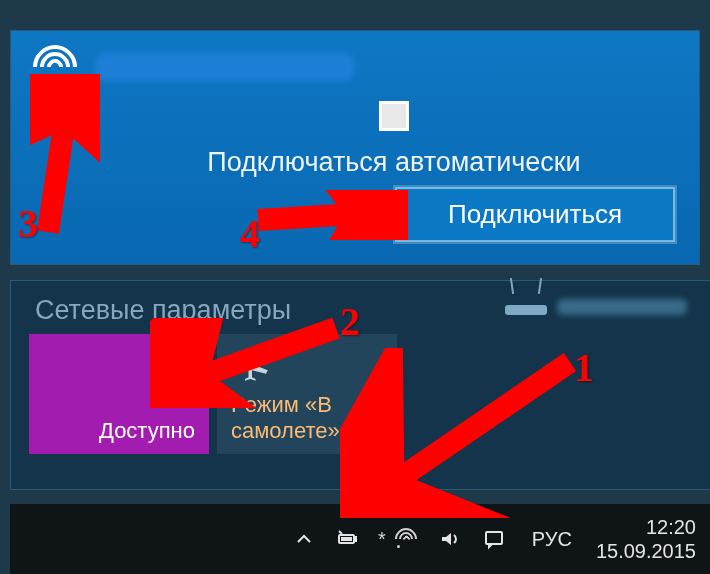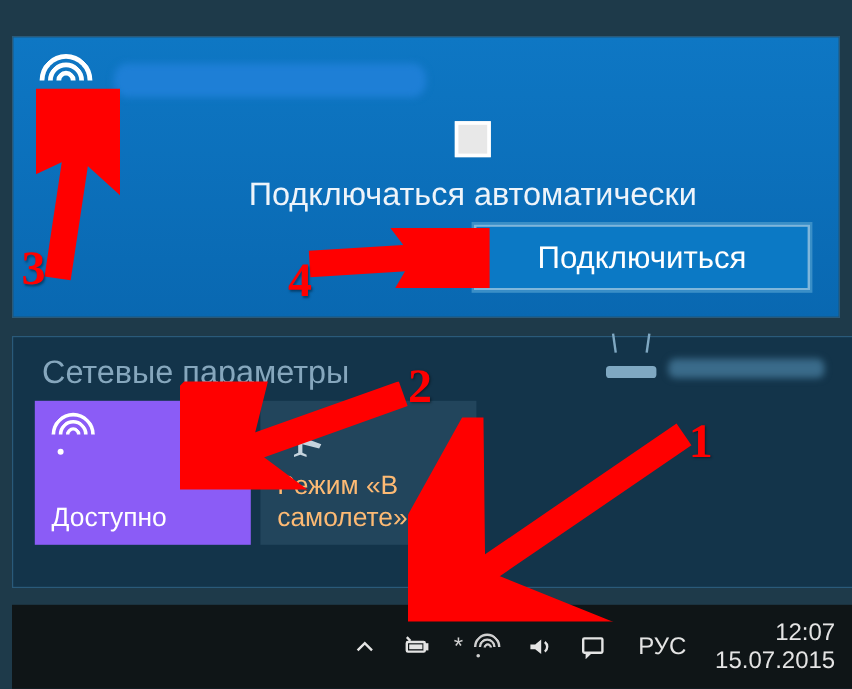--- a/index.html
+++ b/index.html
@@ -48,21 +48,21 @@
     border: 1px solid #2a5a7a;
   }
   .net-settings-title { color: #86a7bd; font-size: 27px; padding: 14px 24px 8px 24px; font-weight: 300; }
   .tiles { display: flex; gap: 8px; padding: 0 18px 14px 18px; }
   .tile {
     width: 180px; height: 120px;
     display: flex; flex-direction: column; justify-content: space-between;
     padding: 10px 14px;
     font-size: 22px; font-weight: 300;
   }
-  .tile.wifi { background: #8b5cf6; color: #fff; }
+  .tile.wifi { background: #a21caf; color: #fff; align-items: flex-end; }
   .tile.plane { background: #22455c; color: #fdba74; }
   .tile-icon { width: 40px; height: 40px; position: relative; }
   .wifi-sm .wifi-arc { border-width: 3px; }
   .wifi-sm .a1 { width: 36px; height: 36px; }
   .wifi-sm .a2 { width: 24px; height: 24px; top: 6px; left: 6px; }
   .wifi-sm .a3 { width: 12px; height: 12px; top: 12px; left: 12px; }
   .wifi-sm .wifi-dot { width: 5px; height: 5px; bottom: 5px; left: 5px; }
   .plane-icon svg { width: 42px; height: 42px; }
   
   .router-label { position: absolute; top: 12px; right: 30px; display: flex; align-items: flex-end; gap: 10px; color: #cfe1ef; }
@@ -185,22 +185,22 @@
       </svg>
   </div>
   <div class="tray-ic">
     <svg viewBox="0 0 24 24">
         <rect x="4" y="5" width="16" height="12" rx="1"></rect>
         <path d="M10 17l-3 3v-3"></path>
       </svg>
   </div>
   <div class="lang">РУС</div>
   <div class="clock">
-    <div>12:07</div>
-    <div>15.07.2015</div>
+    <div>12:20</div>
+    <div>15.09.2015</div>
   </div>
 </div>
 
 <svg class="arrow" style="top:74px;left:30px" width="70" height="170">
   <defs>
       <marker id="ah3" markerWidth="12" markerHeight="12" refX="6" refY="6" orient="auto">
         <path d="M0 0 L12 6 L0 12 L4 6 Z" fill="#ff0000"></path>
       </marker>
     </defs>
   <path d="M18 158 L40 12" stroke="#ff0000" stroke-width="22" marker-end="url(#ah3)"></path>

